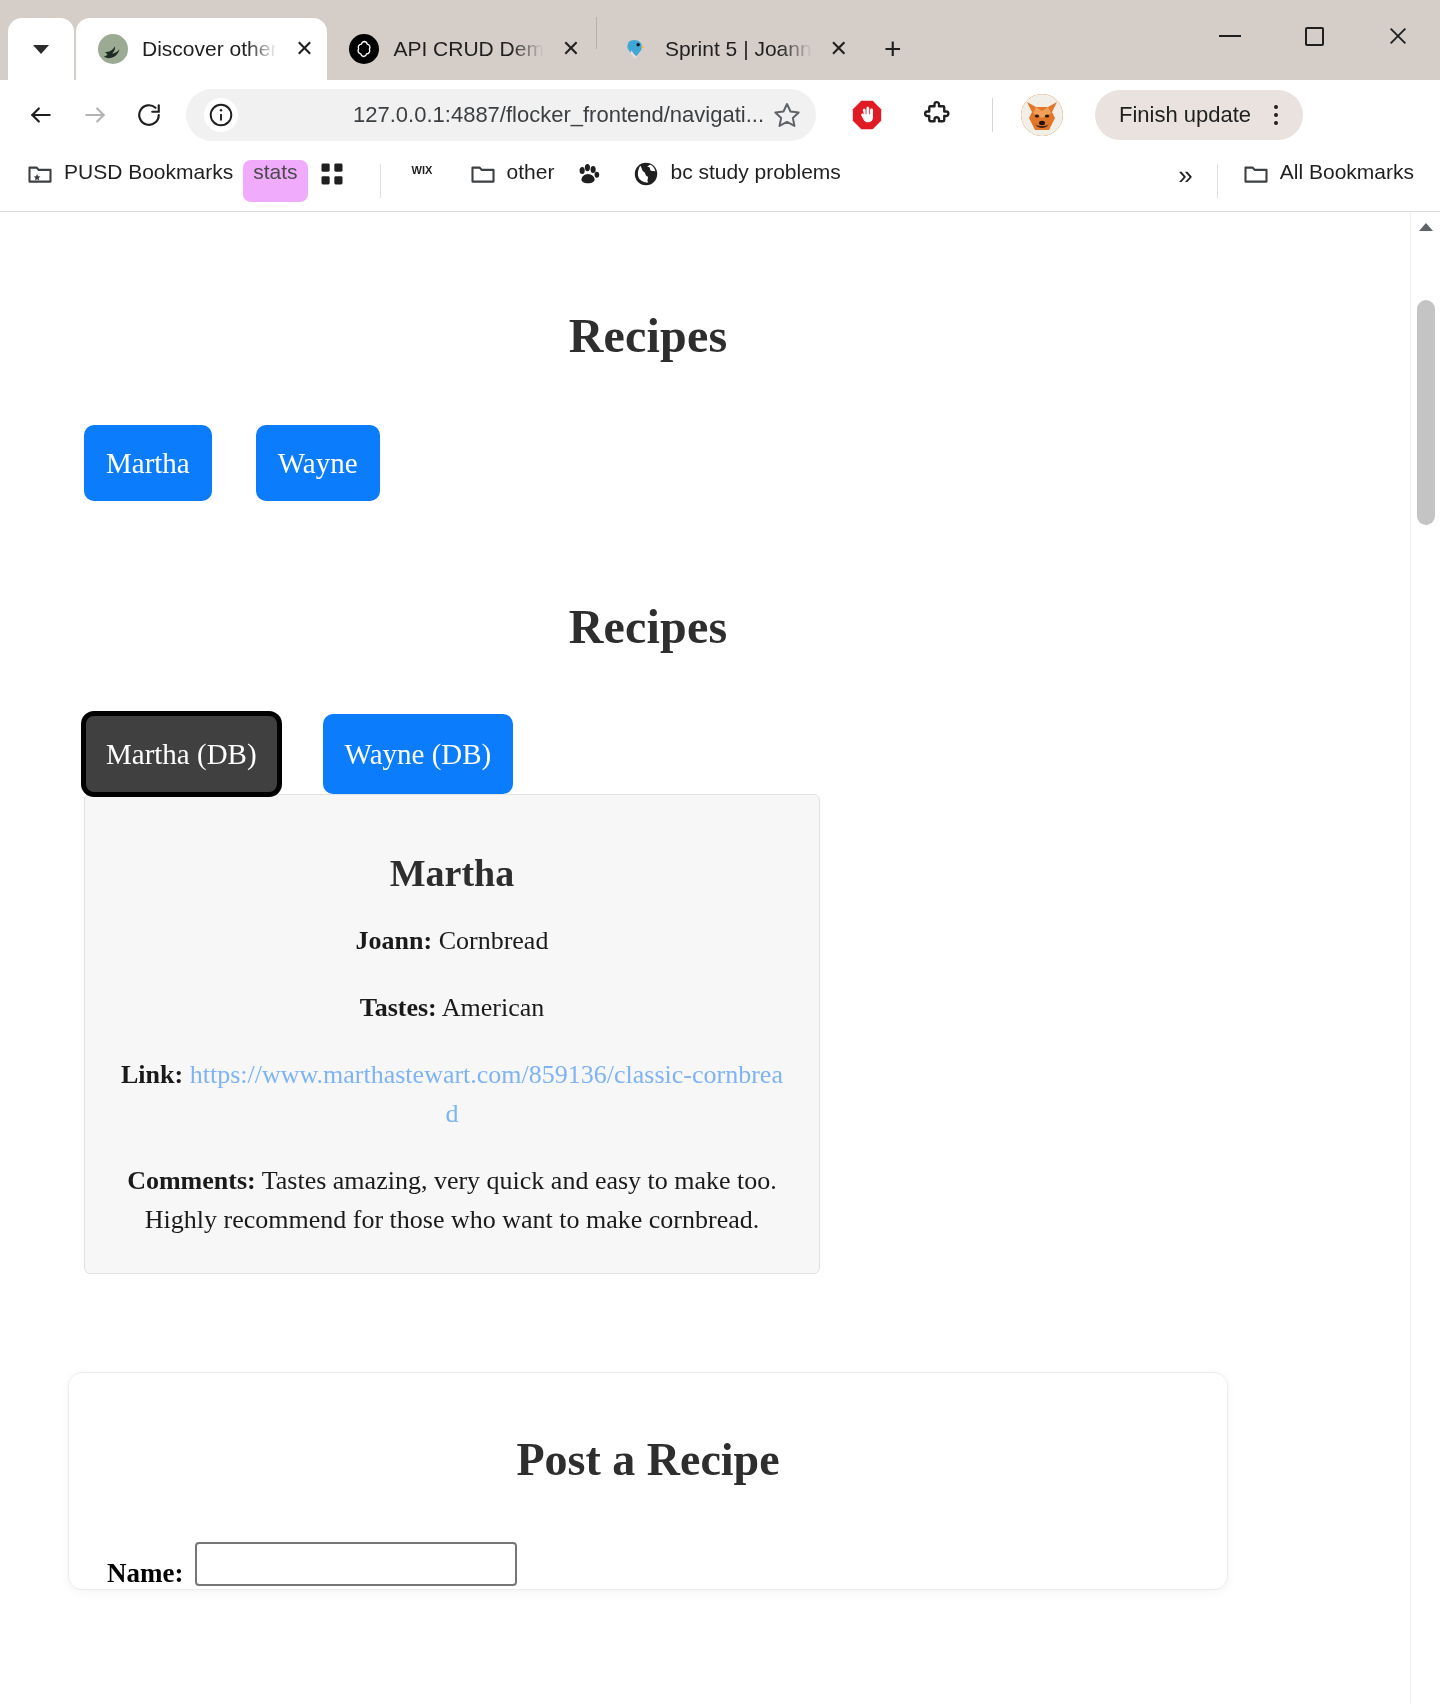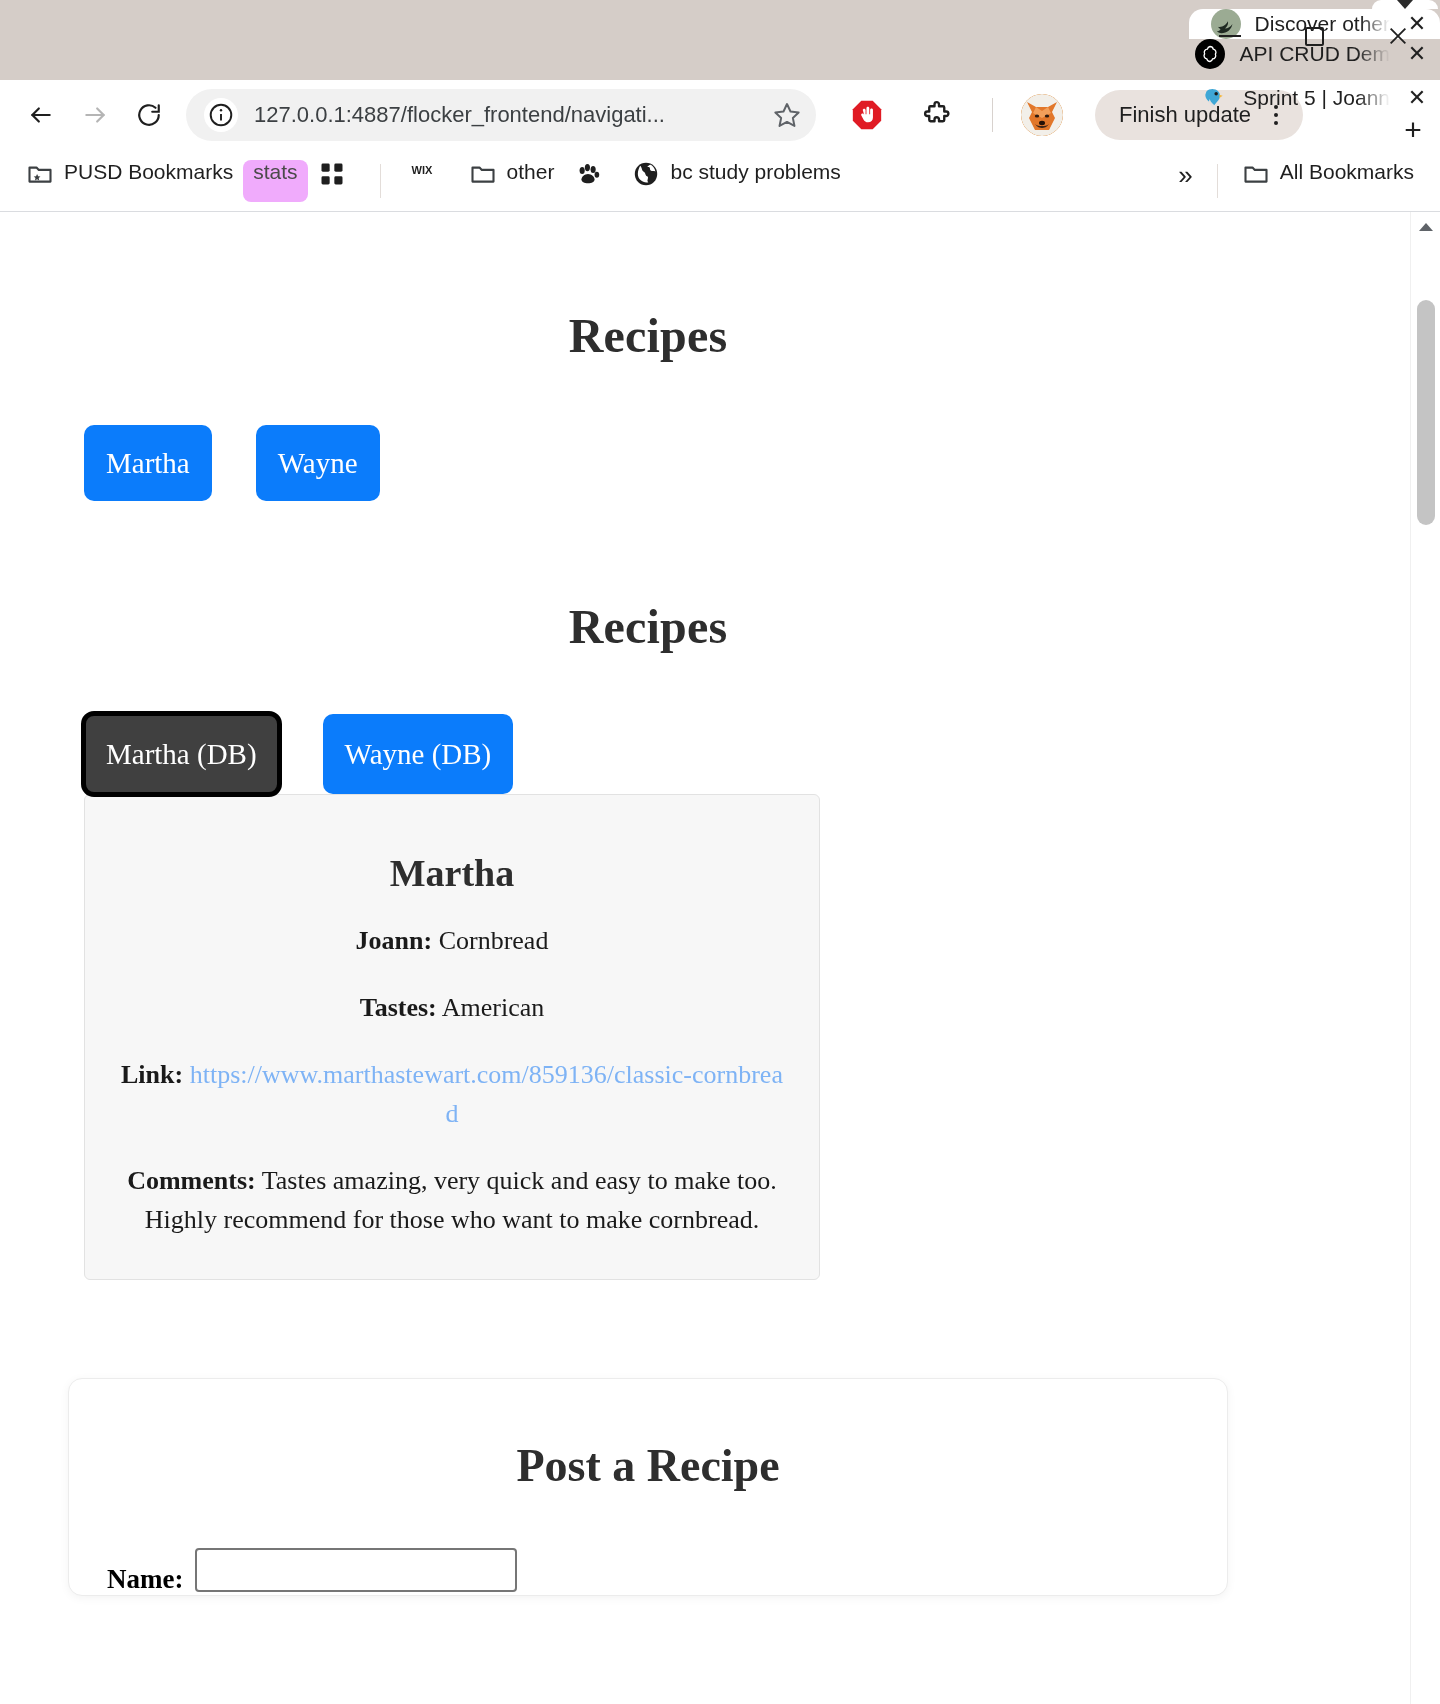--- a/index.html
+++ b/index.html
@@ -17,21 +17,20 @@
   }
 
   
   .tabstrip {
     position: relative;
     height: 80px;
     background: #d5cdc8;
     display: flex;
     align-items: flex-end;
     padding-left: 8px;
-    flex-direction: column;
   }
   .tab-list-btn {
     width: 66px; height: 62px;
     background: #ffffff;
     border-radius: 14px 14px 0 0;
     display: flex; align-items: center; justify-content: center;
     margin-right: 2px;
     cursor: pointer;
   }
   .chev {
@@ -126,20 +125,21 @@
     flex: 0 0 auto;
     width: 630px;
     height: 52px;
     background: #f1f1f1;
     border-radius: 26px;
     display: flex;
     align-items: center;
     padding: 0 6px 0 18px;
     margin-left: 10px;
     cursor: text;
+    text-align: right;
   }
   .info-circle {
     width: 34px; height: 34px;
     border-radius: 50%;
     background: #ffffff;
     display: flex; align-items: center; justify-content: center;
     flex: 0 0 34px;
   }
   .omnibox .url {
     font-size: 22px;
@@ -601,21 +601,21 @@
           <span>Cornbread</span>
         </p>
         <p>
           <b>Tastes:</b>
           <span>American</span>
         </p>
         <p>
           <b>Link:</b>
           <a href="#">https://www.marthastewart.com/859136/classic-cornbread</a>
         </p>
-        <p style="margin-bottom:6px;">
+        <p style="margin-bottom:0;">
           <b>Comments:</b>
           <span>Tastes amazing, very quick and easy to make too. Highly recommend for those who want to make cornbread.</span>
         </p>
       </div>
 
       <div class="post-card" style="margin-top:98px;">
         <h2>Post a Recipe</h2>
         <div class="form-row">
           <label>Name:</label>
           <input type="text" placeholder="" style="">

